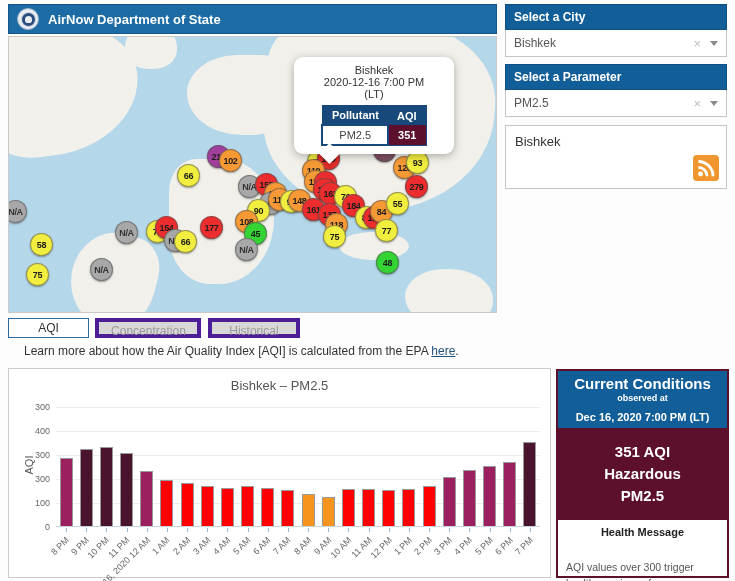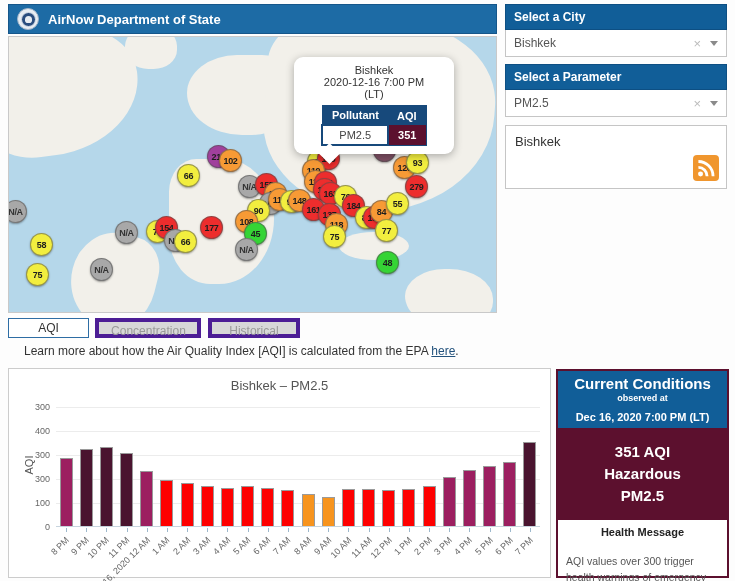--- a/index.html
+++ b/index.html
@@ -81,21 +81,21 @@
   
   .cc-panel { position:absolute; left:556px; top:369px; width:173px; height:209px;
     border:2px solid #5c102e; background:#fff; }
   .cc-header { background:#115e98; color:#fff; text-align:center; font-weight:bold; padding:4px 2px 5px 2px; }
   .cc-header .l1 { font-size:15px; }
   .cc-header .l2 { font-size:9px; margin-top:1px; }
   .cc-header .l3 { font-size:11px; margin-top:8px; }
   .cc-aqi { background:#5c102e; color:#fff; text-align:center; font-weight:bold; padding:13px 0 14px 0; }
   .cc-aqi div { font-size:15px; line-height:1.45; }
   .cc-health { padding:6px 8px; }
-  .cc-health .hh { text-align:center; font-weight:bold; font-size:11px; color:#222; margin-bottom:16px; }
+  .cc-health .hh { text-align:center; font-weight:bold; font-size:11px; color:#222; margin-bottom:22px; }
   .cc-health .ht { font-size:10.5px; color:#555; line-height:1.5; }
 </style>
 </head>
 <body>
 
 <div id="app">
 
   <div class="top-header">
     <div class="seal">
       <div class="inner">

